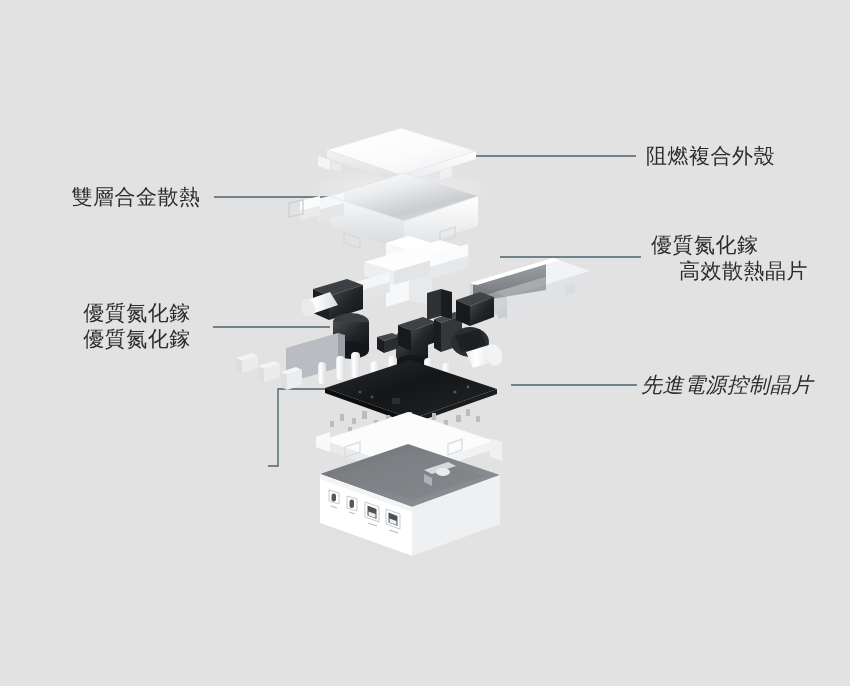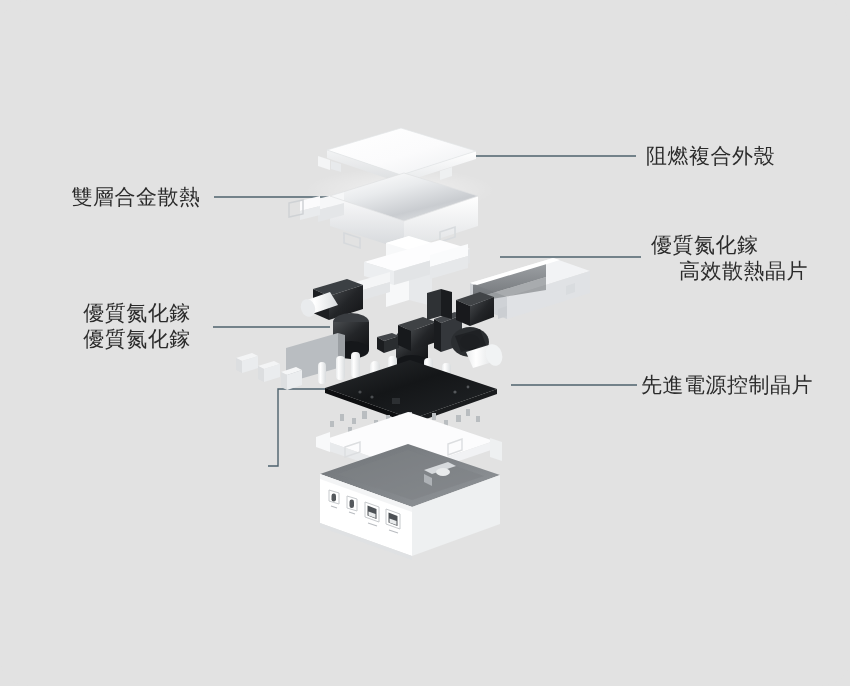--- a/index.html
+++ b/index.html
@@ -371,16 +371,16 @@
   <div class="lbl right" style="left:646px; top:143px;">阻燃複合外殼</div>
 
   <div class="lbl left" style="left:66px; top:184px; width:140px;">雙層合金散熱</div>
 
   <div class="lbl right" style="left:651px; top:232px;">優質氮化鎵</div>
   <div class="lbl right" style="left:679px; top:258px;">高效散熱晶片</div>
 
   <div class="lbl ctr" style="left:68px; top:300px; width:138px;">優質氮化鎵</div>
   <div class="lbl ctr" style="left:68px; top:326px; width:138px;">優質氮化鎵</div>
 
-  <div class="lbl right" style="left:641px; top:372px;">先進電源控制晶片</div>
+  <div class="lbl right" style="left:641px; top:372px;font-style:italic;">先進電源控制晶片</div>
 
 
 </div>
 
 </body></html>

